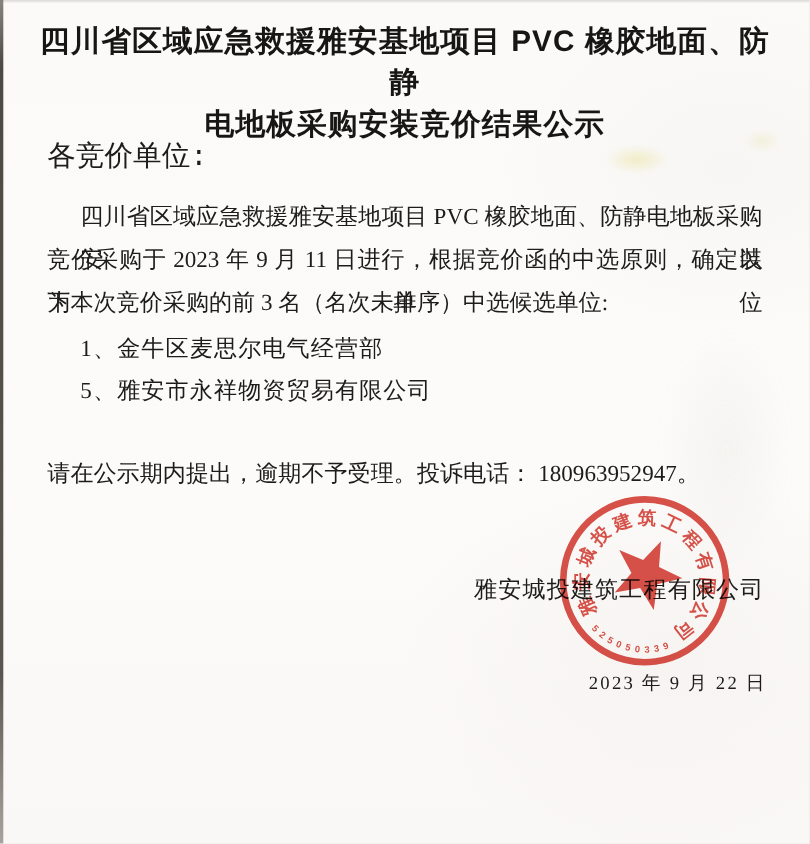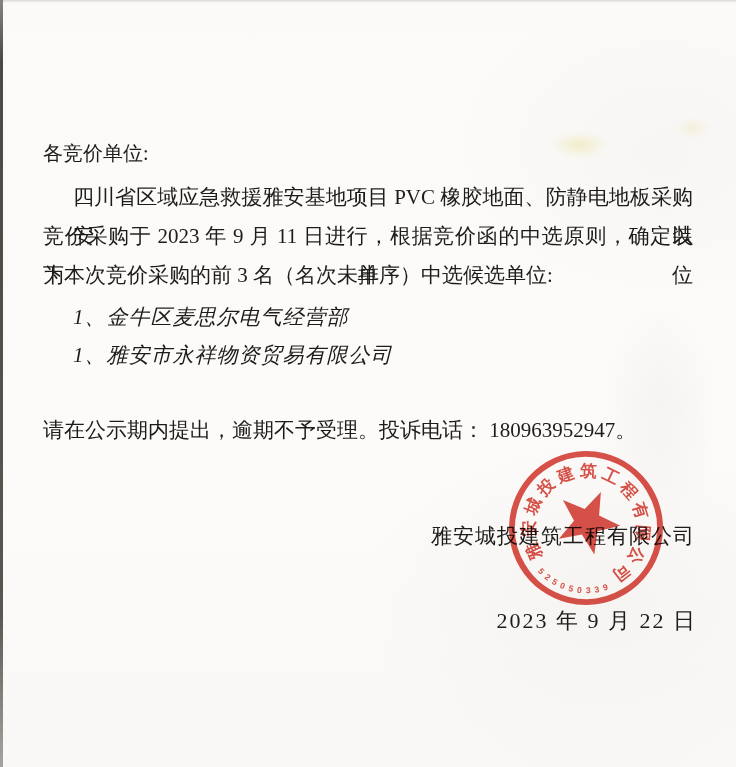--- a/index.html
+++ b/index.html
@@ -54,32 +54,32 @@
   }
   .text-line {
     position: absolute; left: 43px; right: 43px;
     font-size: 21px;
     white-space: nowrap;
   }
   .block { position: absolute; left: 43px; right: 43px; }
   .block .line { height: 39px; line-height: 39px; font-size: 21px; }
   .line--justify { text-align: justify; text-align-last: justify; }
   .line--indent { padding-left: 30px; }
-  .list-block .line { height: 38px; line-height: 38px; padding-left: 30px; letter-spacing: 1px; font-style: italic; }
-  .salutation { top: 138px; height: 30px; line-height: 30px; font-size: 20px; }
+  .list-block .line { height: 38px; line-height: 38px; padding-left: 30px; letter-spacing: 1px; }
+  .salutation { top: 128px; height: 30px; line-height: 30px; font-size: 26px; font-family: Liberation Mono, monospace; }
   .para1 { top: 178px; }
   .list-block { top: 298px; }
   .para2 { top: 411px; }
   .sig-company {
     position: absolute; right: 41px; top: 522px;
     font-size: 21px; letter-spacing: 1px; line-height: 28px;
   }
   .sig-date {
     position: absolute; right: 39px; top: 566px;
-    font-size: 22px; letter-spacing: 2px; line-height: 28px; margin-top: 41px;
+    font-size: 17px; letter-spacing: 2px; line-height: 28px; margin-top: 41px;
   }
   .seal-svg {
     position: absolute; left: 498px; top: 440px;
     width: 176px; height: 176px;
     mix-blend-mode: multiply;
     opacity: .93;
     pointer-events: none;
   }
   .seal-ring { fill: none; stroke: #d8453c; stroke-width: 6; }
   .seal-star { fill: #d8453c; }
@@ -98,32 +98,36 @@
 <body>
 
 <div class="page">
 
   <div class="scan-edge-left"></div>
   <div class="scan-edge-top"></div>
   <div class="smudge smudge-yellow"></div>
   <div class="smudge smudge-yellow-2"></div>
   <div class="smudge smudge-gray"></div>
 
+  <div class="doc-title">
+    <div>四川省区域应急救援雅安基地项目 PVC 橡胶地面、防静</div>
+    <div>电地板采购安装竞价结果公示</div>
+  </div>
 
   <div class="text-line salutation">各竞价单位:</div>
 
   <div class="block para1">
     <div class="line line--justify line--indent">四川省区域应急救援雅安基地项目 PVC 橡胶地面、防静电地板采购安装</div>
     <div class="line line--justify">竞价采购于 2023 年 9 月 11 日进行，根据竞价函的中选原则，确定以下单位</div>
     <div class="line">为本次竞价采购的前 3 名（名次未排序）中选候选单位:</div>
   </div>
 
   <div class="block list-block">
     <div class="line">1、金牛区麦思尔电气经营部</div>
-    <div class="line">1、雅安市永祥物资贸易有限公司</div>
+    <div class="line">5、雅安市永祥物资贸易有限公司</div>
   </div>
 
   <div class="block para2">
     <div class="line">请在公示期内提出，逾期不予受理。投诉电话： 180963952947。</div>
   </div>
 
   <div class="sig-company">雅安城投建筑工程有限公司</div>
   <div class="sig-date">2023 年 9 月  22 日</div>
 
   <svg class="seal-svg" viewBox="0 0 176 176">

